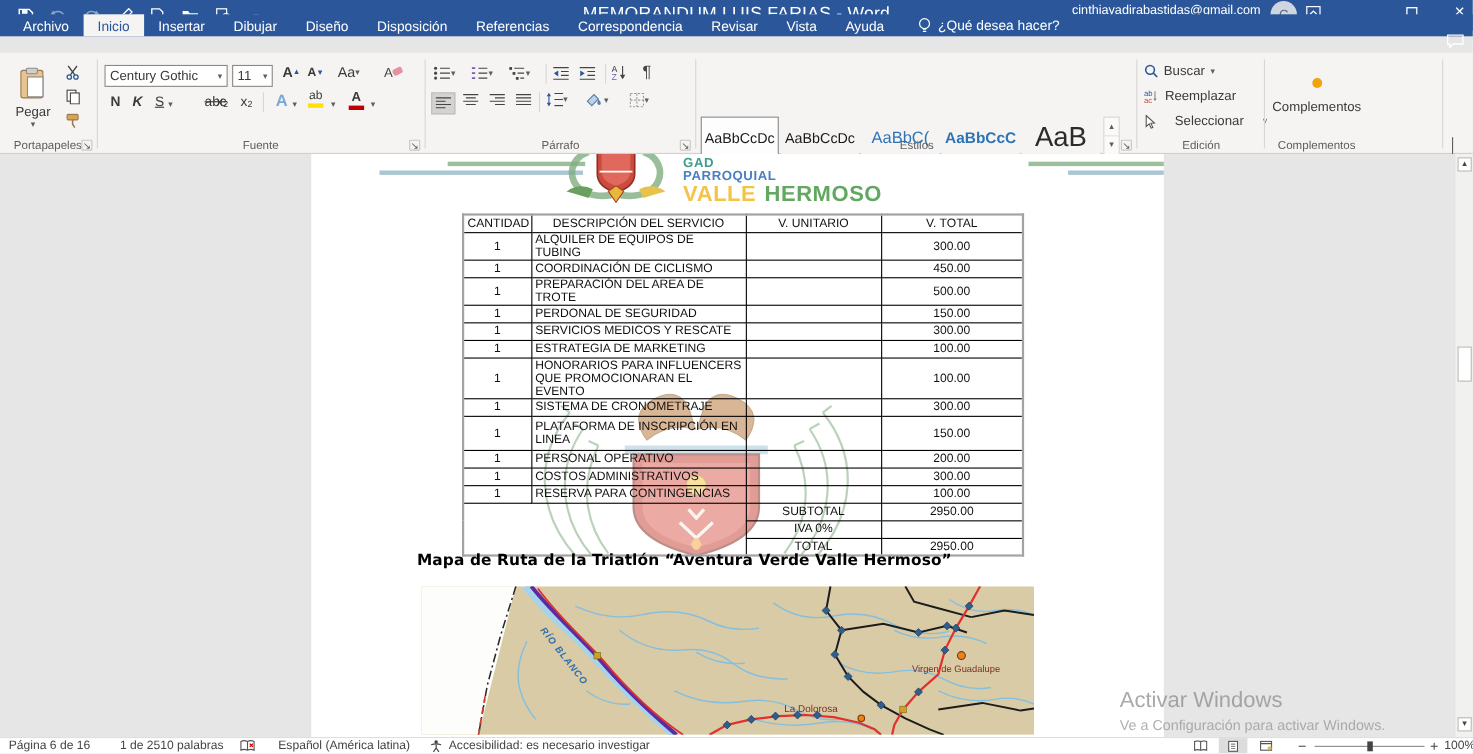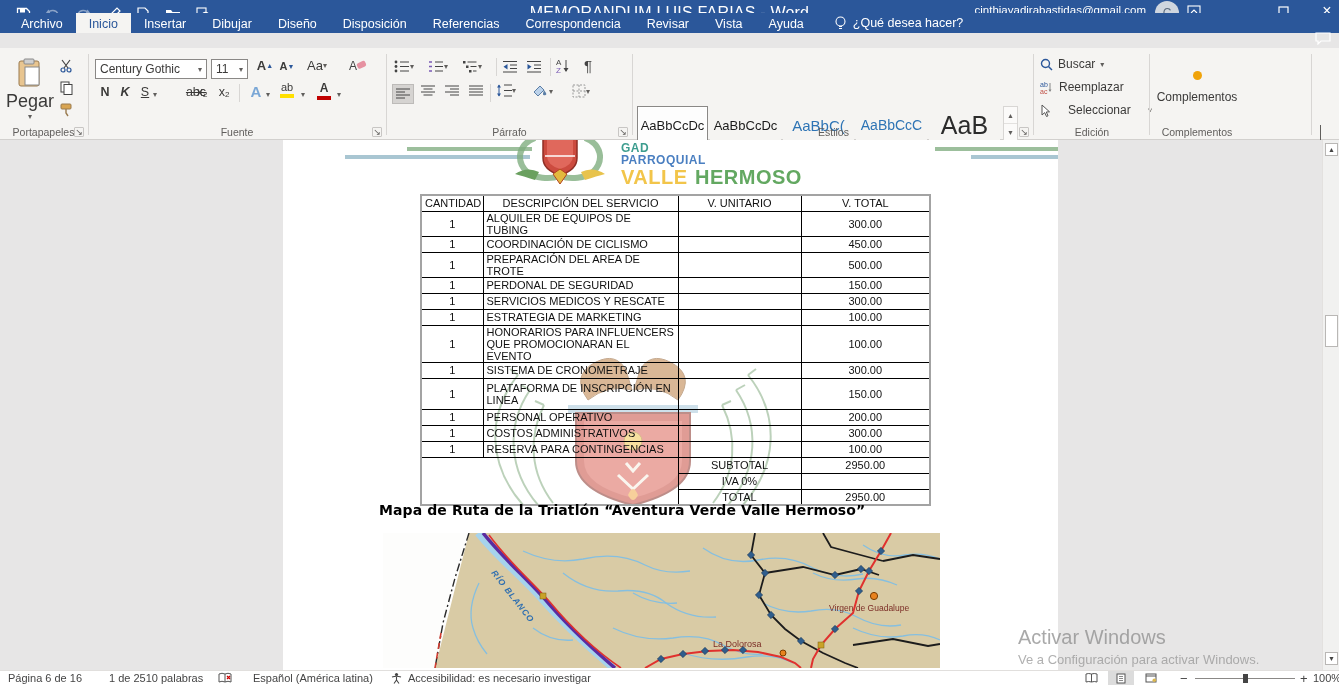--- a/index.html
+++ b/index.html
@@ -179,21 +179,21 @@
 
   <div class="ribbon">
 
     <div class="abs" style="left:0; top:0; width:87px; height:92px;">
       <div class="abs rbtn" style="left:8px; top:8px; width:44px; height:66px; flex-direction:column;">
         <svg width="26" height="30" viewBox="0 0 26 30">
             <rect x="2" y="3" width="20" height="25" rx="2" fill="#e8c590" stroke="#9a7b4f"></rect>
             <rect x="7" y="1" width="10" height="5" rx="1" fill="#cfcfcf" stroke="#8a8a8a"></rect>
             <rect x="8" y="9" width="14" height="18" fill="#fff" stroke="#8a8a8a"></rect>
           </svg>
-        <div style="font-size:18px; margin-top:3px;">Pegar</div>
+        <div style="font-size:12px; margin-top:3px;">Pegar</div>
         <div class="arrow">▾</div>
       </div>
       <span class="abs rbtn" style="left:56px; top:10px; width:20px; height:16px;">
         <svg width="14" height="14" viewBox="0 0 14 14">
             <path d="M3 1 L9 9 M11 1 L5 9" stroke="#444" stroke-width="1.2"></path>
             <circle cx="4" cy="11" r="2" fill="none" stroke="#2b579a" stroke-width="1.2"></circle>
             <circle cx="10" cy="11" r="2" fill="none" stroke="#2b579a" stroke-width="1.2"></circle>
           </svg>
       </span>
       <span class="abs rbtn" style="left:56px; top:32px; width:20px; height:16px;">
@@ -393,21 +393,21 @@
             <div class="style-name">¶ Normal</div>
           </div>
           <div class="style-card" style="left: 75px;">
             <div class="style-prev" style="color: rgb(26, 26, 26); font-size: 13px;">AaBbCcDc</div>
             <div class="style-name">Normal Sa...</div>
           </div>
           <div class="style-card" style="left: 148px;">
             <div class="style-prev" style="color: rgb(46, 116, 181); font-size: 15px;">AaBbC(</div>
             <div class="style-name">Título 1</div>
           </div>
-          <div class="style-card" style="left: 221px;">
+          <div class="style-card" style="left: 221px; font-weight: bold;">
             <div class="style-prev" style="color: rgb(46, 116, 181); font-size: 14px;">AaBbCcC</div>
             <div class="style-name">Título 2</div>
           </div>
           <div class="style-card" style="left: 294px;">
             <div class="style-prev" style="color: rgb(43, 43, 43); font-size: 25px;">AaB</div>
             <div class="style-name">Título</div>
           </div>
         </div>
       <div class="gal-scroll" style="left:368px;">
         <div>▲</div>

